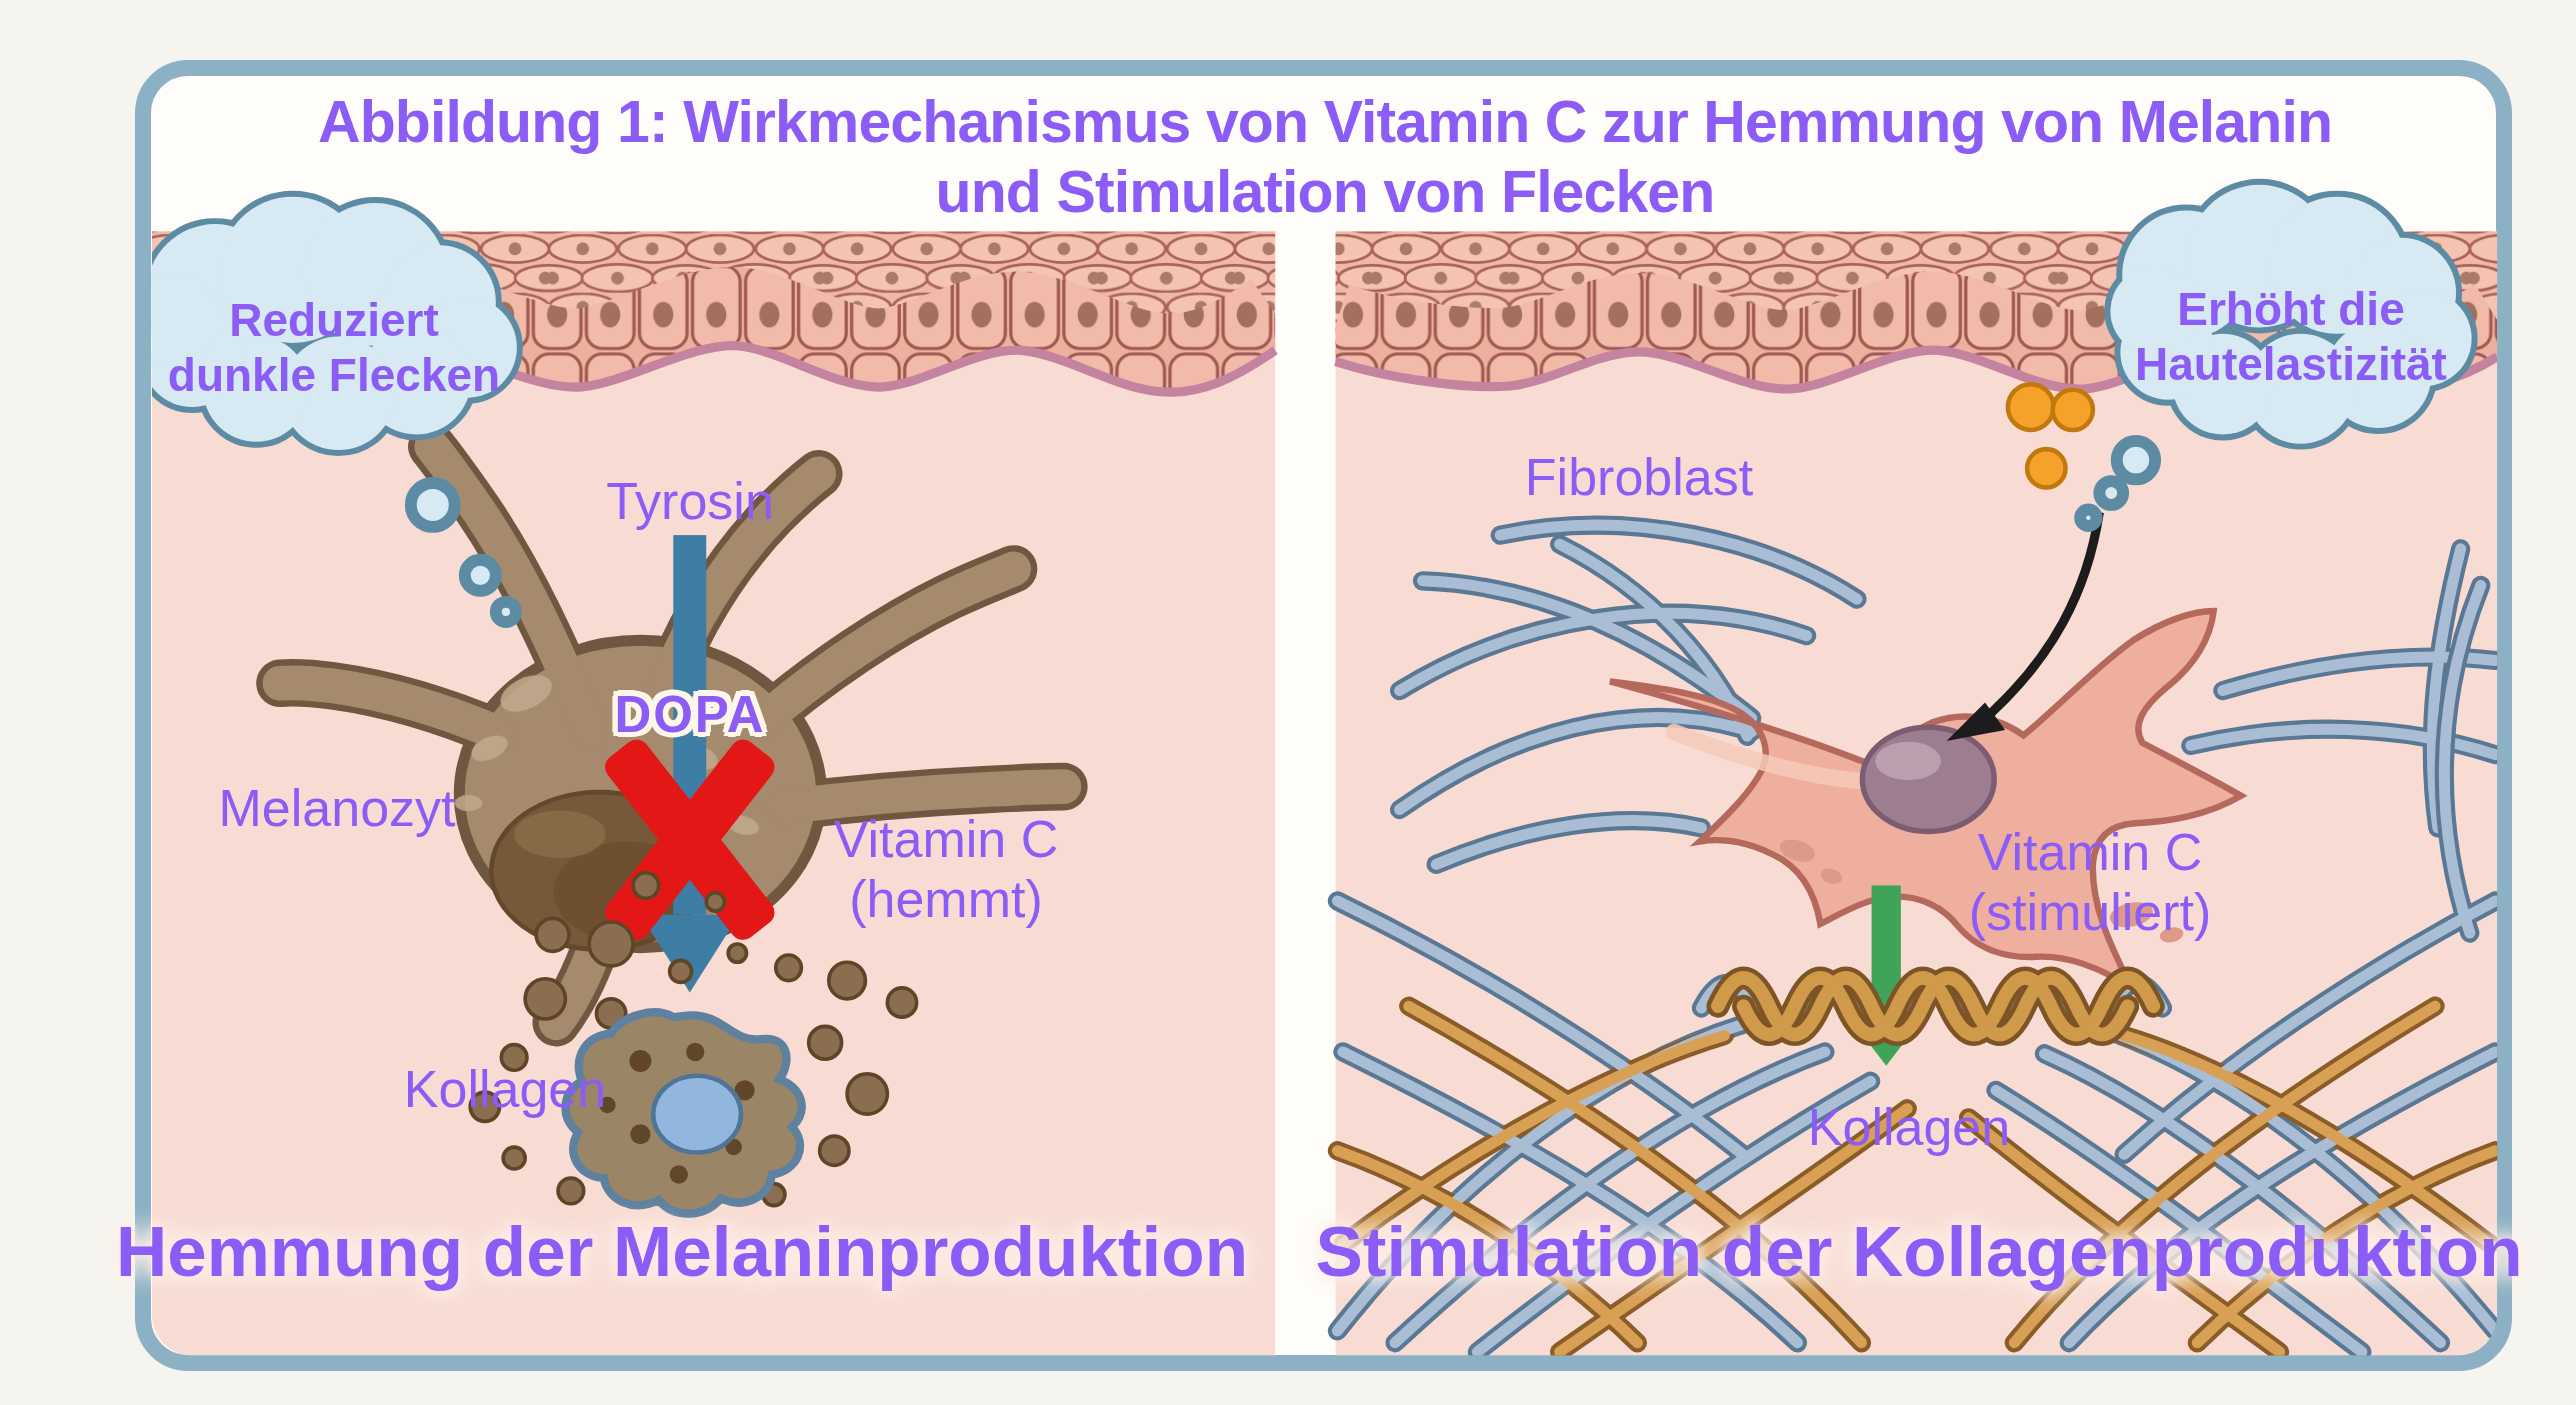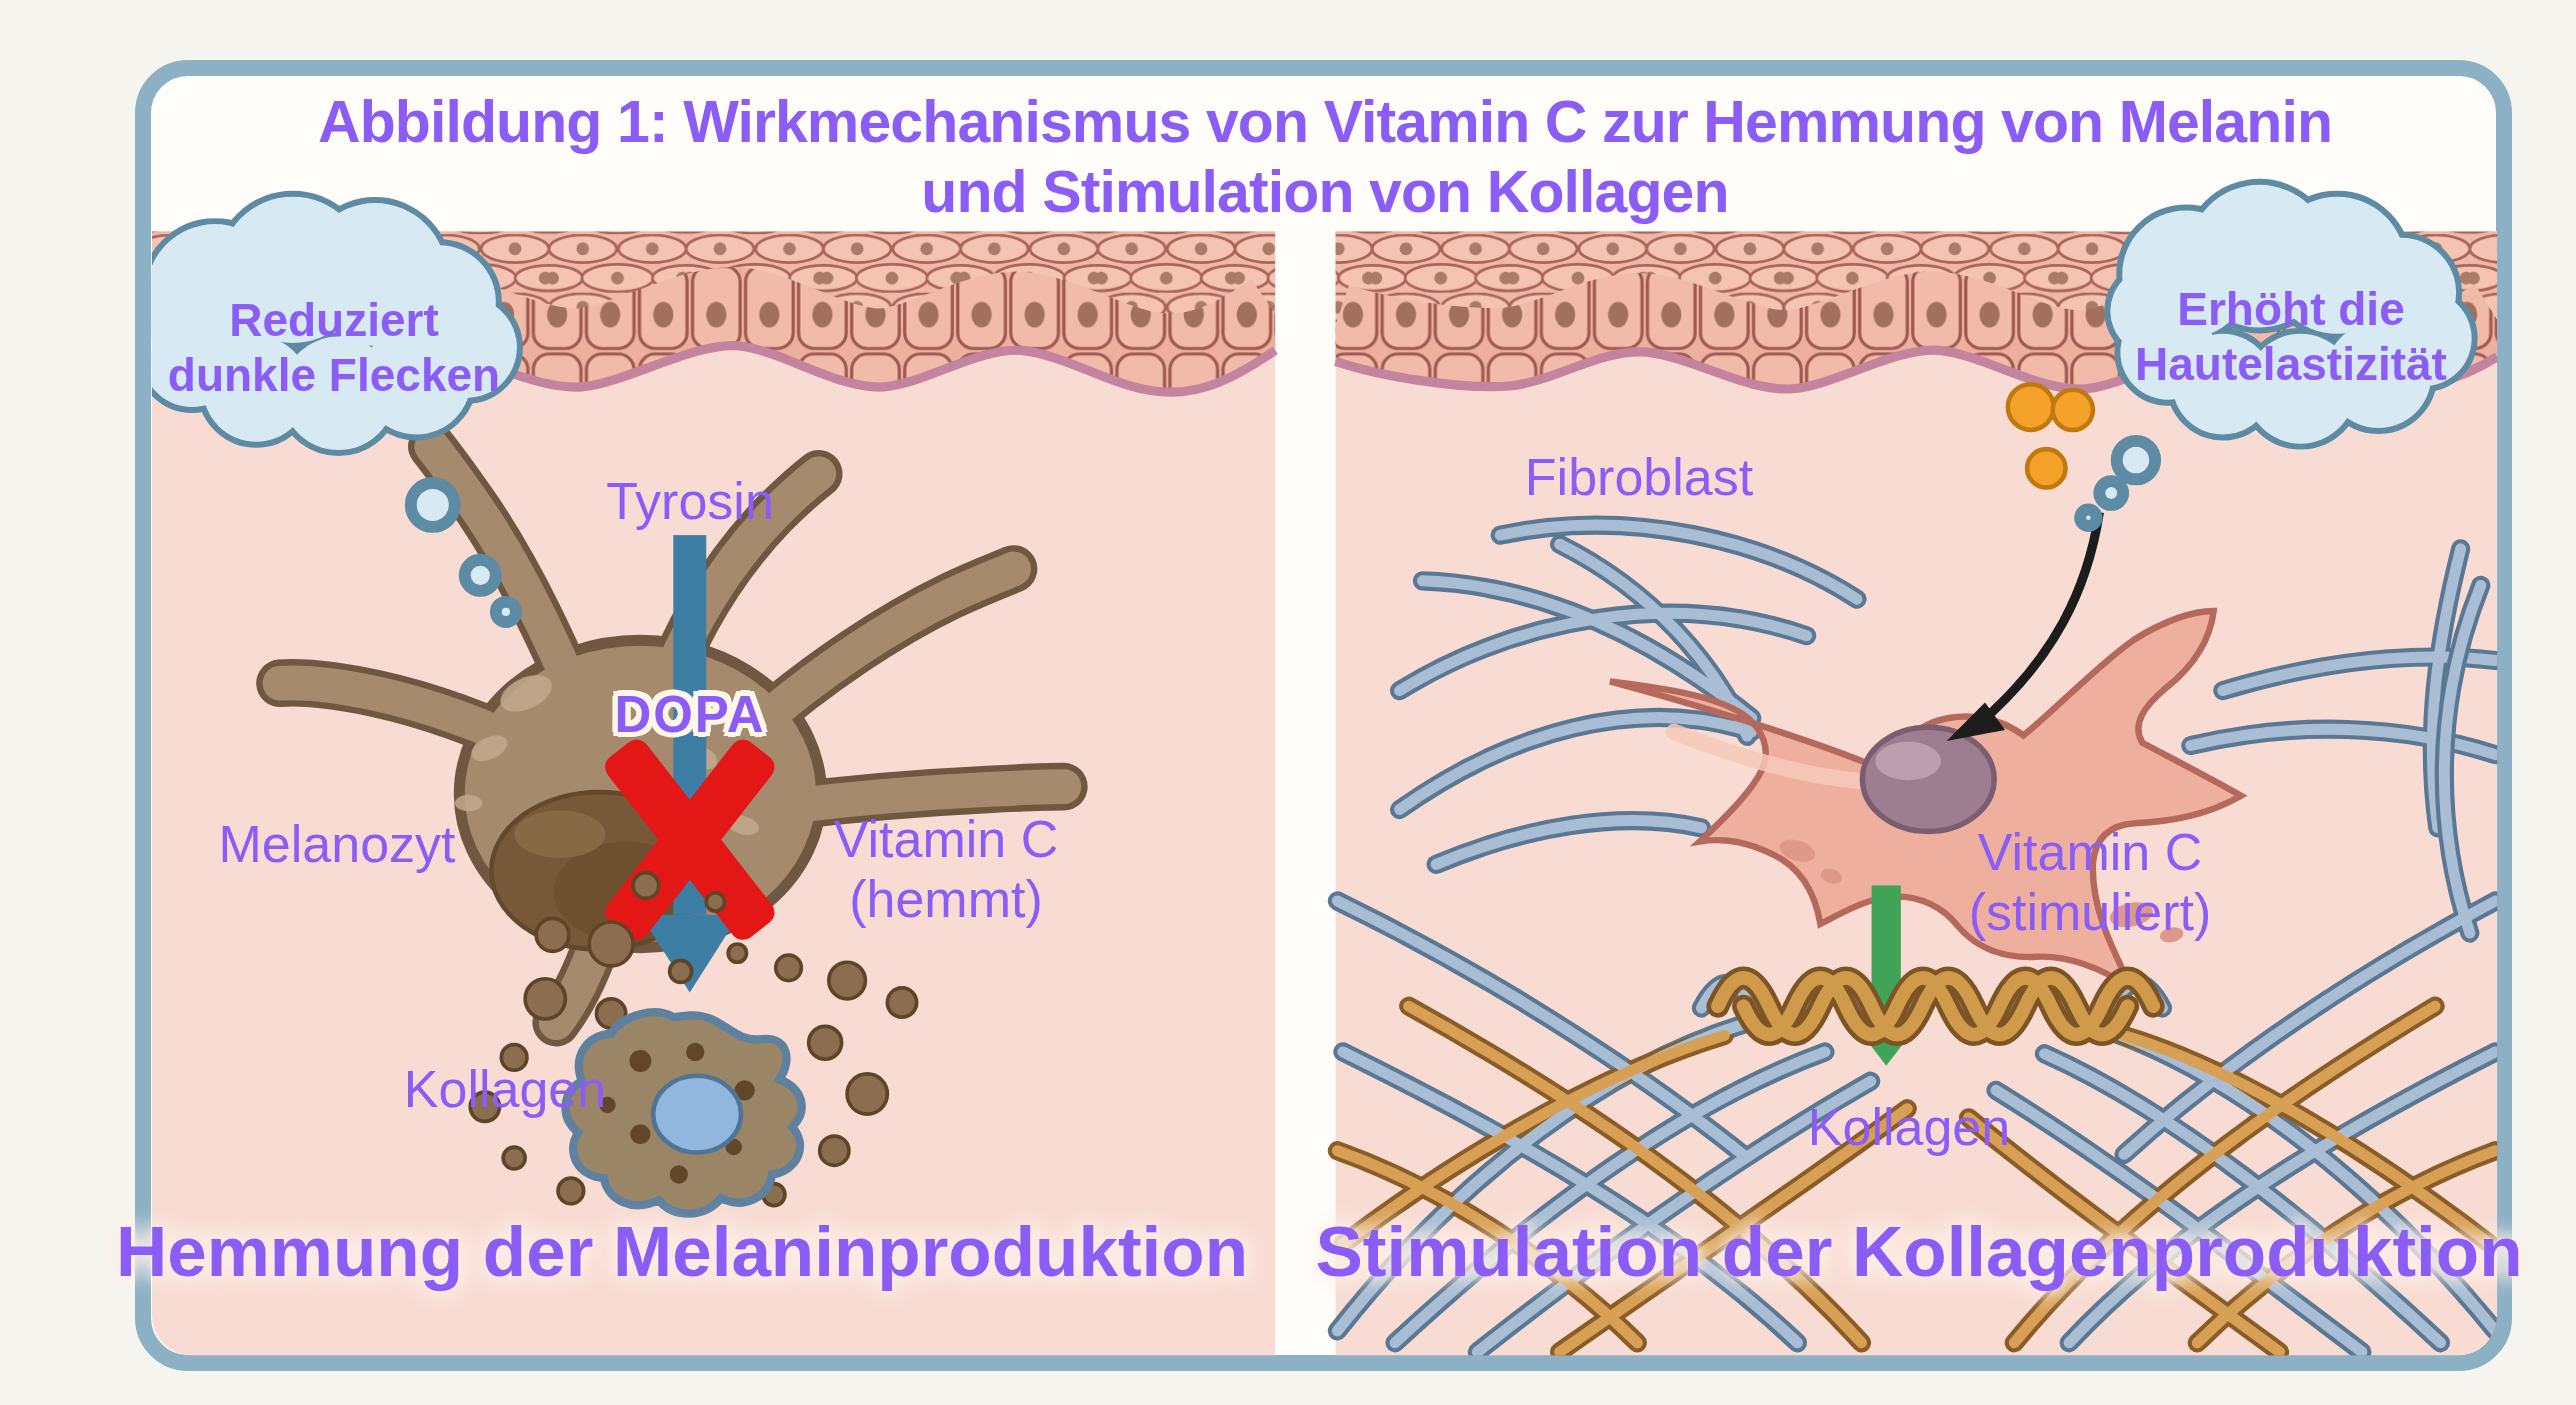--- a/index.html
+++ b/index.html
@@ -354,31 +354,31 @@
         <path class="bre" d="M1878,1100 Q1906,1038 1934,1100 T1990,1100 T2046,1100 T2102,1100 T2158,1100 T2214,1100 T2270,1100 T2326,1100"></path>
         <path class="bre" d="M1906,1100 Q1934,1162 1962,1100 T2018,1100 T2074,1100 T2130,1100 T2186,1100 T2242,1100 T2298,1100 T2354,1100"></path>
         <path class="brc" d="M1878,1100 Q1906,1038 1934,1100 T1990,1100 T2046,1100 T2102,1100 T2158,1100 T2214,1100 T2270,1100 T2326,1100"></path>
         <path class="brc" d="M1906,1100 Q1934,1162 1962,1100 T2018,1100 T2074,1100 T2130,1100 T2186,1100 T2242,1100 T2298,1100 T2354,1100"></path>
       </g>
     </g>
   </svg>
 
   <div class="lbl title" style="left:1325px;top:157px;">
     <div>Abbildung 1: Wirkmechanismus von Vitamin C zur Hemmung von Melanin</div>
-    <div>und Stimulation von Kollagen</div>
+    <div>und Stimulation von Flecken</div>
   </div>
 
   <div class="lbl bubble-txt" style="left:320px;top:348px;margin-left:14px;">
     <div>Reduziert</div>
     <div>dunkle Flecken</div>
   </div>
 
   <div class="lbl name" style="left:690px;top:501px;">Tyrosin</div>
   <div class="lbl dopa" style="left:690px;top:714px;">DOPA</div>
-  <div class="lbl name" style="left:337px;top:844px;text-align:right;">Melanozyt</div>
+  <div class="lbl name" style="left:337px;top:808px;text-align:right;">Melanozyt</div>
   <div class="lbl name two-line" style="left:946px;top:869px;">
     <div>Vitamin C</div>
     <div>(hemmt)</div>
   </div>
   <div class="lbl name" style="left:505px;top:1089px;">Kollagen</div>
   <div class="lbl caption" style="left:682px;top:1251px;">Hemmung der Melaninproduktion</div>
 
   <div class="lbl bubble-txt" style="left:2291px;top:337px;">
     <div>Erhöht die</div>
     <div>Hautelastizität</div>

